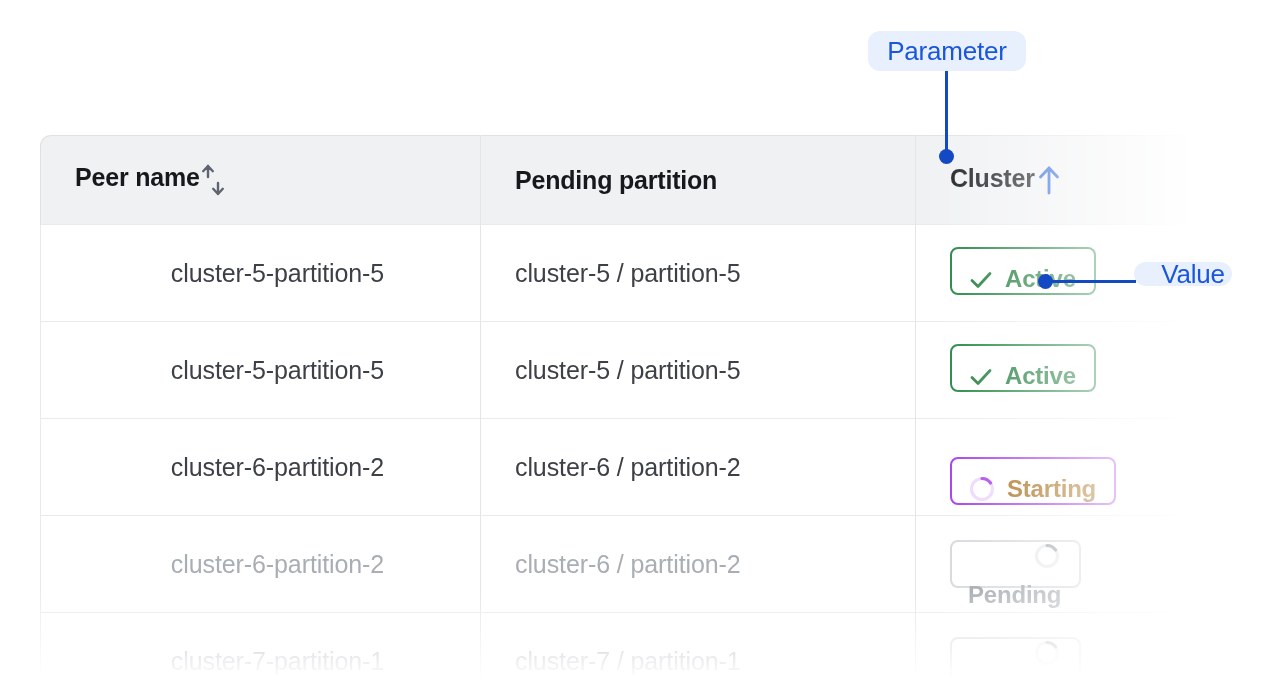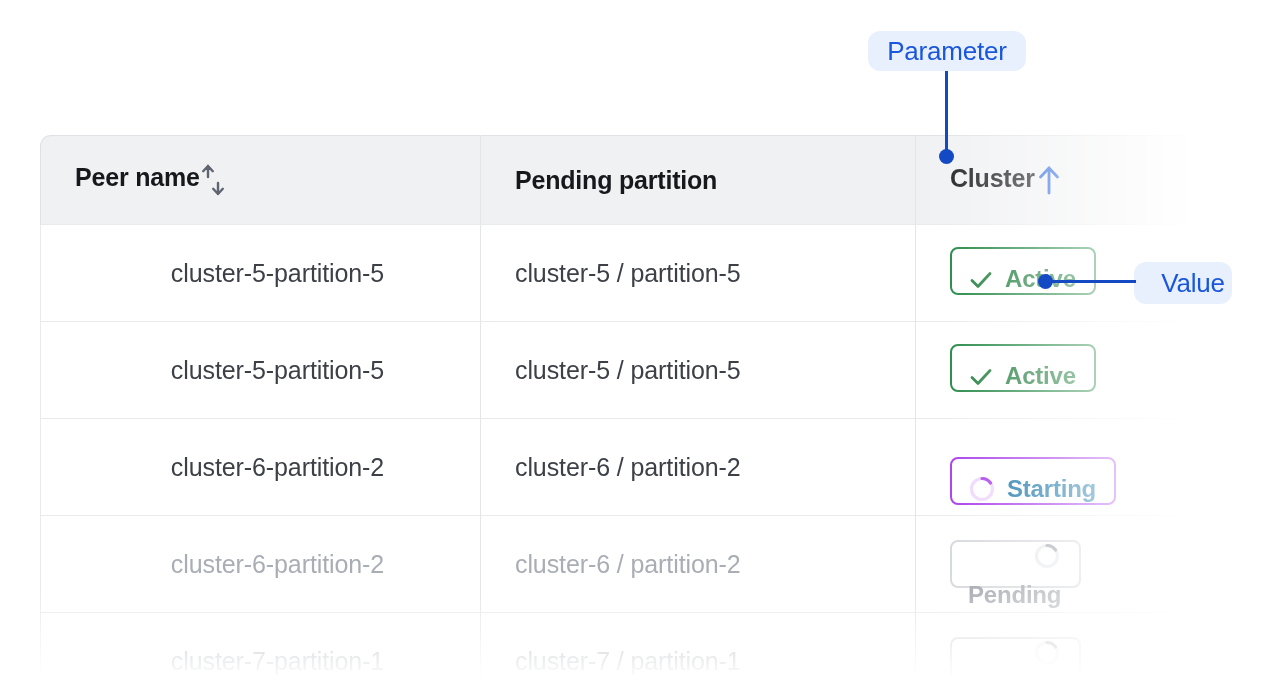--- a/index.html
+++ b/index.html
@@ -90,39 +90,39 @@
     box-sizing: border-box;
     padding: 0 18px 0 16px;
     border-radius: 8px;
     border: 2px solid;
     font-size: 24px;
     font-weight: bold;
     letter-spacing: -0.2px;
     white-space: nowrap;
   }
   .badge.active   { border-color: #17803a; color: #11742f; }
-  .badge.starting { border-color: #a32fe8; color: #0369a1; margin-top: 32px; }
+  .badge.starting { border-color: #a32fe8; color: #a16207; margin-top: 32px; }
   .badge.pending  { border-color: #d3d6da; color: #9ba0a7; flex-direction: column; }
   .badge .glyph { line-height: 0; display: inline-block; }
 
   
   .anno-pill {
     position: absolute;
     display: flex;
     align-items: center;
     justify-content: center;
     background: #e8f0fe;
     color: #1a56db;
     font-size: 26px;
     letter-spacing: -0.2px;
     border-radius: 12px;
     box-sizing: border-box;
   }
   #anno-parameter-pill { left: 868px; top: 31px; width: 158px; height: 40px; }
-  #anno-value-pill     { left: 1134px; top: 262px; width: 98px;  height: 42px; padding-left: 20px; }
+  #anno-value-pill     { left: 1134px; top: 262px; width: 98px;  height: 24px; padding-left: 20px; }
 
   .anno-line-v {
     position: absolute;
     width: 3px;
     background: #1449c4;
   }
   .anno-line-h {
     position: absolute;
     height: 3px;
     background: #1449c4;

